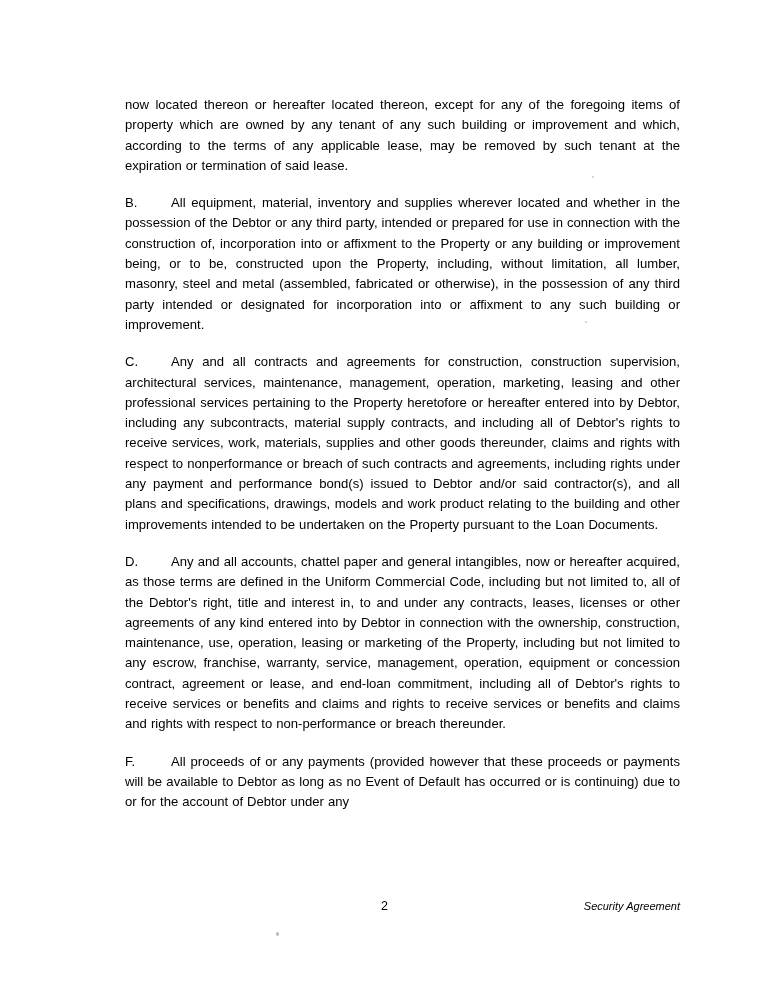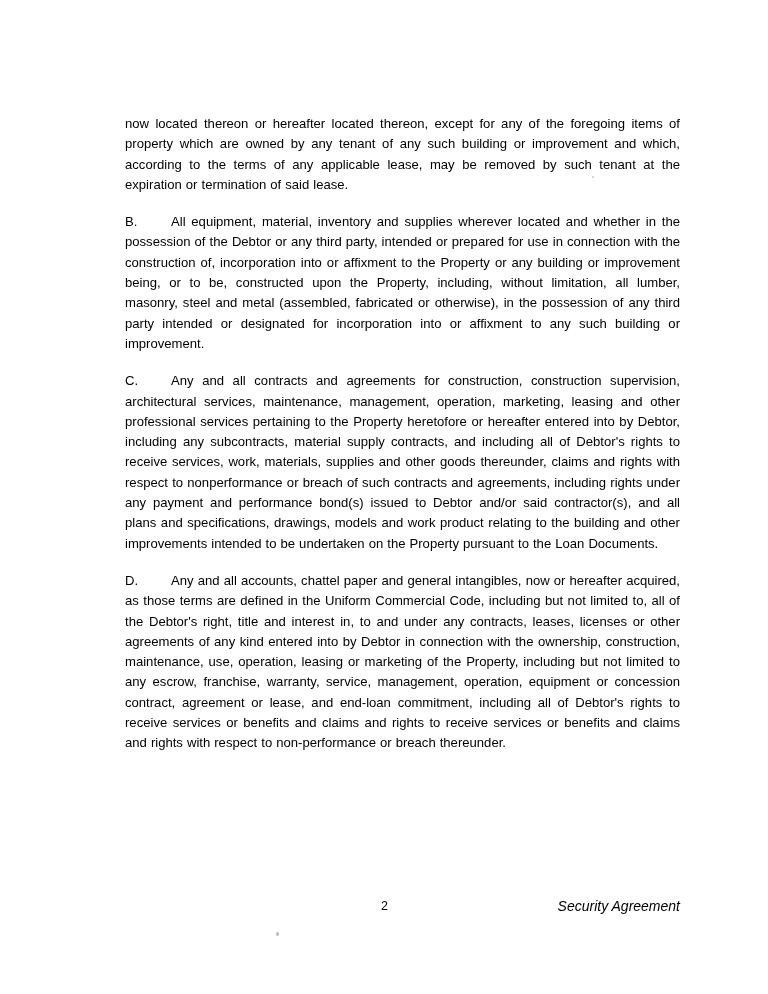--- a/index.html
+++ b/index.html
@@ -18,21 +18,21 @@
     position: relative;
     width: 768px;
     height: 994px;
     box-sizing: border-box;
     background: #ffffff;
     overflow: hidden;
   }
   .content {
     position: absolute;
     left: 125px;
-    top: 114px;
+    top: 95px;
     width: 555px;
   }
   .para {
     font-size: 13.1px;
     line-height: 20.3px;
     text-align: justify;
     text-justify: inter-word;
     margin: 0 0 17px 0;
     word-spacing: 0.4px;
   }
@@ -55,21 +55,21 @@
     left: 0;
     width: 519px;
     text-align: center;
     font-size: 12.5px;
     line-height: 16px;
   }
   .doc-label {
     position: absolute;
     right: 0;
     top: 0;
-    font-size: 14px;
+    font-size: 11px;
     line-height: 16px;
     font-style: italic;
     text-align: right;
   }
   .speck {
     position: absolute;
     background: #b8b8b8;
     border-radius: 50%;
   }
   .speck.s1 { left: 276px; top: 932px; width: 3px; height: 4px; }
@@ -93,20 +93,23 @@
 
     <p class="para">
       <span class="letter">C.</span><span>Any and all contracts and agreements for construction, construction supervision, architectural services, maintenance, management, operation, marketing, leasing and other professional services pertaining to the Property heretofore or hereafter entered into by Debtor, including any subcontracts, material supply contracts, and including all of Debtor's rights to receive services, work, materials, supplies and other goods thereunder, claims and rights with respect to nonperformance or breach of such contracts and agreements, including rights under any payment and performance bond(s) issued to Debtor and/or said contractor(s), and all plans and specifications, drawings, models and work product relating to the building and other improvements intended to be undertaken on the Property pursuant to the Loan Documents.</span>
     </p>
 
     <p class="para">
       <span class="letter">D.</span><span>Any and all accounts, chattel paper and general intangibles, now or hereafter acquired, as those terms are defined in the Uniform Commercial Code, including but not limited to, all of the Debtor's right, title and interest in, to and under any contracts, leases, licenses or other agreements of any kind entered into by Debtor in connection with the ownership, construction, maintenance, use, operation, leasing or marketing of the Property, including but not limited to any escrow, franchise, warranty, service, management, operation, equipment or concession contract, agreement or lease, and end-loan commitment, including all of Debtor's rights to receive services or benefits and claims and rights to receive services or benefits and claims and rights with respect to non-performance or breach thereunder.</span>
     </p>
 
 
+    <p class="para">
+      <span class="letter">F.</span><span>All proceeds of or any payments (provided however that these proceeds or payments will be available to Debtor as long as no Event of Default has occurred or is continuing) due to or for the account of Debtor under any</span>
+    </p>
 
   </div>
 
   <div class="footer">
     <span class="page-number">2</span>
     <span class="doc-label">Security Agreement</span>
   </div>
 
   <span class="speck s1"></span>
   <span class="speck s2"></span>

